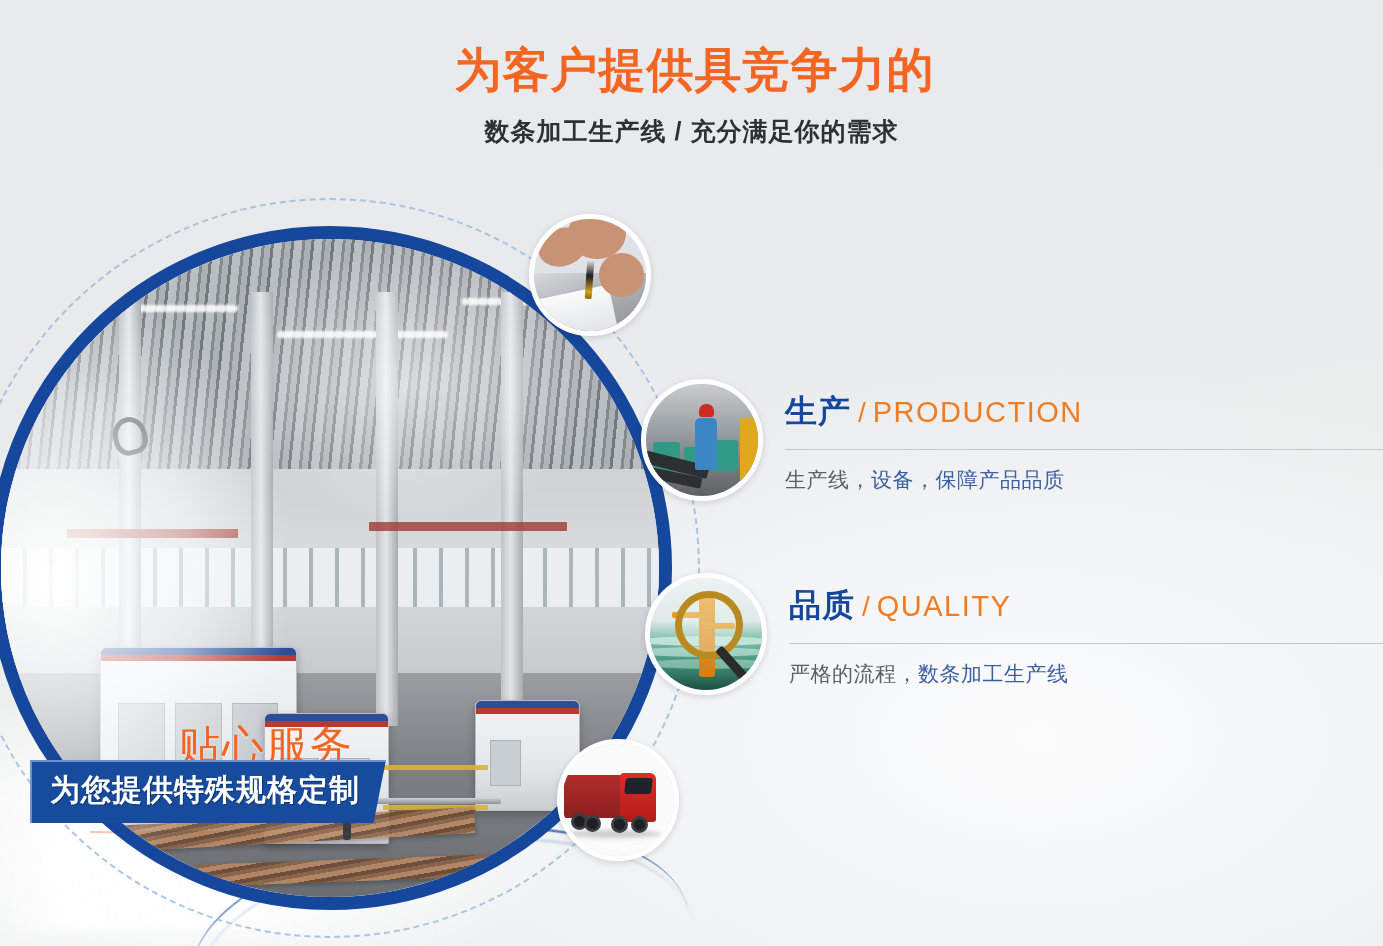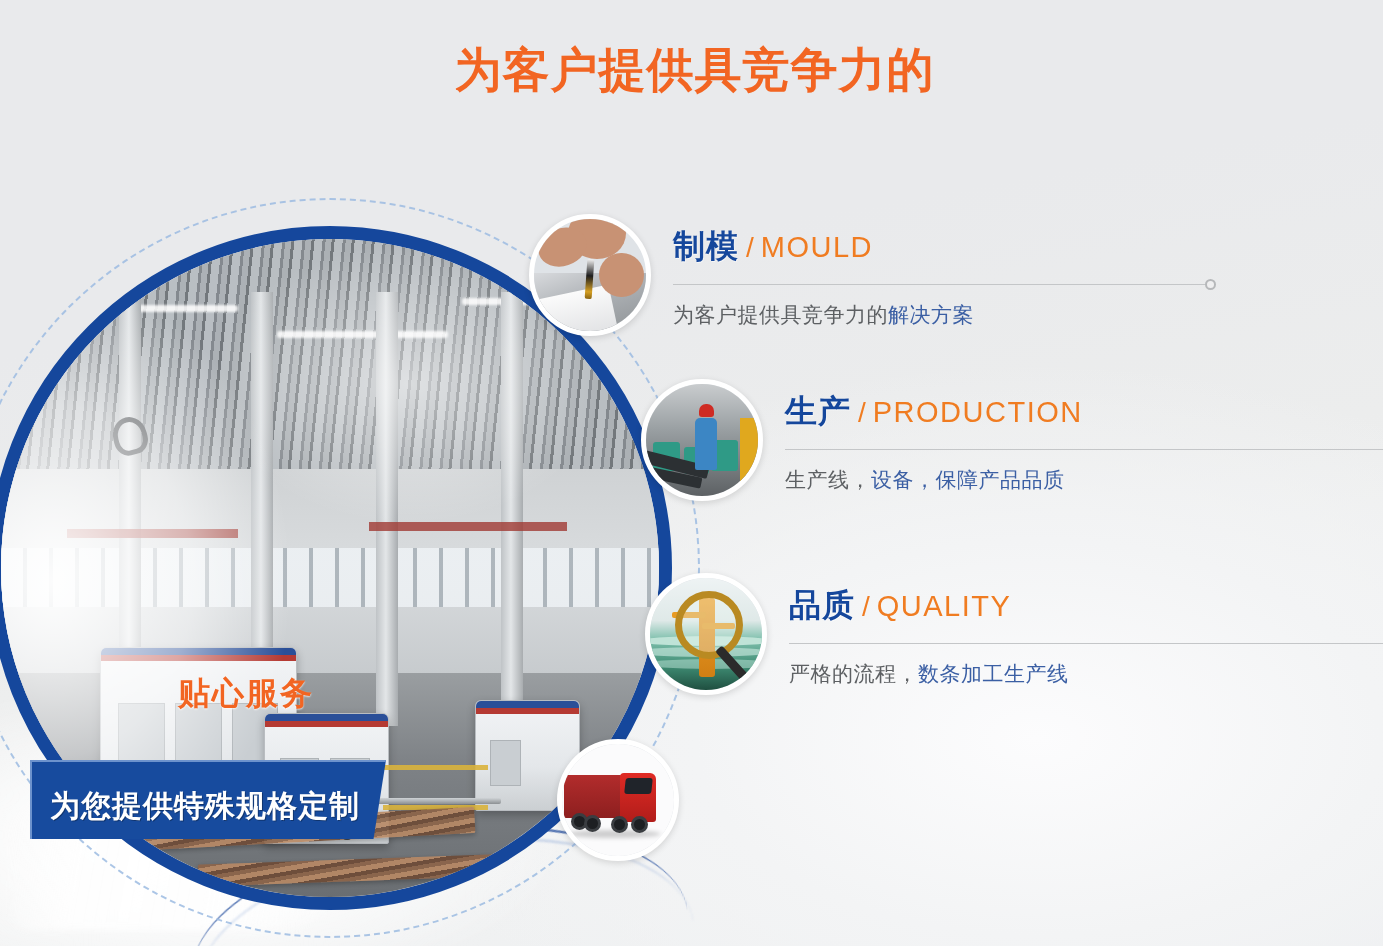--- a/index.html
+++ b/index.html
@@ -175,32 +175,32 @@
     pointer-events:none;
   }
   .hook{
     position:absolute; left:112px; top:178px; width:34px; height:38px;
     border:5px solid #3f4347; border-radius:50% 50% 40% 40%;
     transform: rotate(-14deg);
   }
 
   
   .svc-title{
-    position:absolute; left:178px; top:672px;
-    font-size:32px; font-weight:bold; color:#f26522;
+    position:absolute; left:178px; top:718px;
+    font-size:42px; font-weight:normal; color:#f26522;
     letter-spacing:2px;
     text-shadow: 0 1px 2px rgba(255,255,255,.8);
   }
   .svc-banner{
     position:absolute; left:30px; top:760px;
     background:#174b9e;
     border-top:2px solid #6d93cd;
     border-left:2px solid #6d93cd;
     color:#fff; font-weight:bold; font-size:30px;
-    padding:24px 26px 12px 18px;
+    padding:8px 26px 12px 18px;
     letter-spacing:1px;
     text-shadow: 1px 1px 0 rgba(0,0,0,.3);
     clip-path: polygon(0 0, 100% 0, 96.5% 100%, 0 100%);
     white-space:nowrap;
   }
 
   
   .feature{ position:absolute; display:flex; align-items:flex-start; }
   .thumb{
     position:relative;
@@ -282,20 +282,21 @@
   <div class="ghost-shape"></div>
   <div class="ghost-line" style="left:55px; top:816px; width:190px; transform:rotate(-2deg);"></div>
   <div class="ghost-line" style="left:90px; top:832px; width:120px; transform:rotate(1deg);"></div>
   <div class="ghost-arc"></div>
   <div class="ghost-arc2"></div>
 
   <div class="header">
     <div class="title-row">
       <span class="title-orange">为客户提供具竞争力的</span>
     </div>
+    <div class="subtitle">数条加工生产线 / 充分满足你的需求</div>
   </div>
 
   <div class="hero-wrap">
     <div class="hero-dash"></div>
     <div class="hero-ring">
       <div class="hero-photo">
         <div class="roof"></div>
         <div class="roof-light" style="left:14%; top:10%; width:22%;"></div>
         <div class="roof-light" style="left:42%; top:14%; width:26%;"></div>
         <div class="roof-light" style="left:70%; top:9%; width:24%;"></div>
@@ -346,31 +347,20 @@
     <div class="thumb">
       <div class="art">
         <div class="a-metal"></div>
         <div class="a-paper"></div>
         <div class="a-hand" style="left:30%; top:-10%; width:52%; height:46%;"></div>
         <div class="a-hand" style="left:4%; top:8%; width:44%; height:34%; transform:rotate(-18deg);"></div>
         <div class="a-hand" style="left:58%; top:30%; width:40%; height:40%;"></div>
         <div class="a-pen"></div>
       </div>
     </div>
-    <div class="ftext" style="width:560px;">
-      <div class="fhead">
-        <span class="fcn">制模</span><span class="fslash">/</span><span class="fen">MOULD</span>
-      </div>
-      <div class="fline" style="width:537px;">
-        <span class="fdot"></span>
-      </div>
-      <div class="fdesc">
-        <span>为客户提供具竞争力的</span><span class="hl">解决方案</span>
-      </div>
-    </div>
   </div>
 
   <div class="feature" style="left:641px; top:379px;">
     <div class="thumb">
       <div class="art">
         <div class="a-bg-fac"></div>
         <div class="a-yellow"></div>
         <div class="a-green" style="left:6%; top:52%; width:24%; height:26%;"></div>
         <div class="a-green" style="left:34%; top:56%; width:22%; height:24%;"></div>
         <div class="a-green" style="left:58%; top:50%; width:24%; height:28%;"></div>

